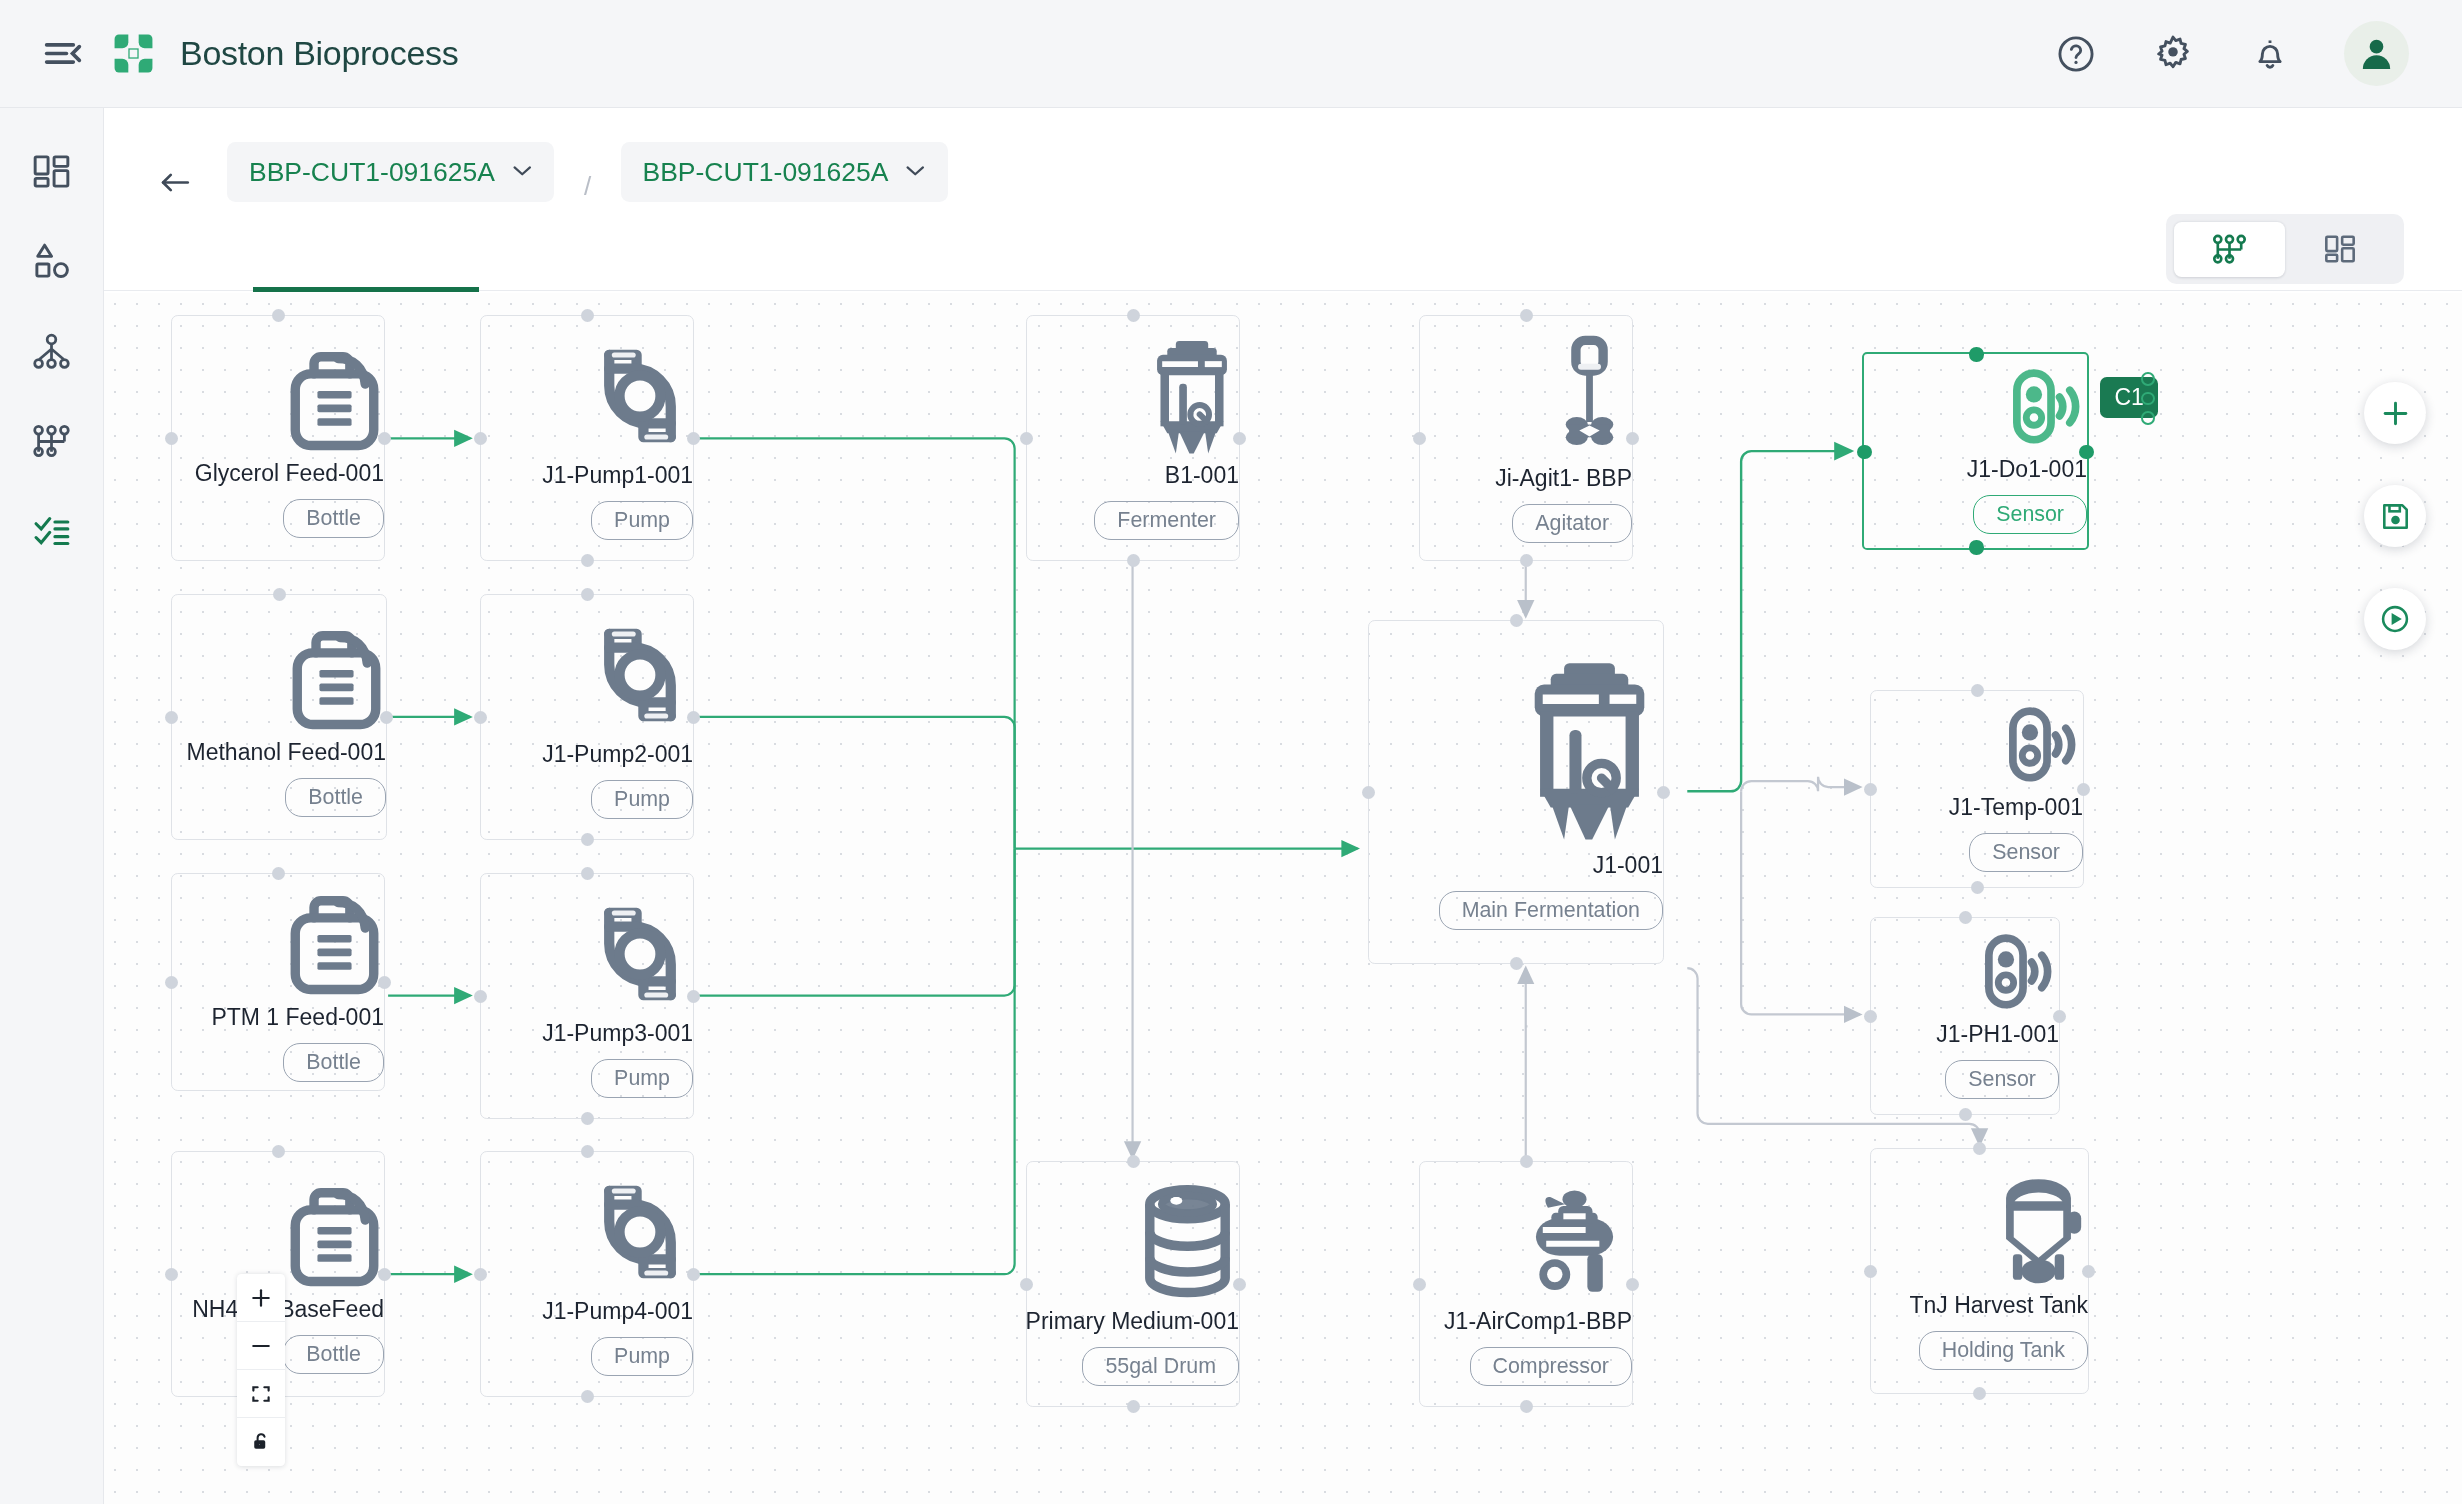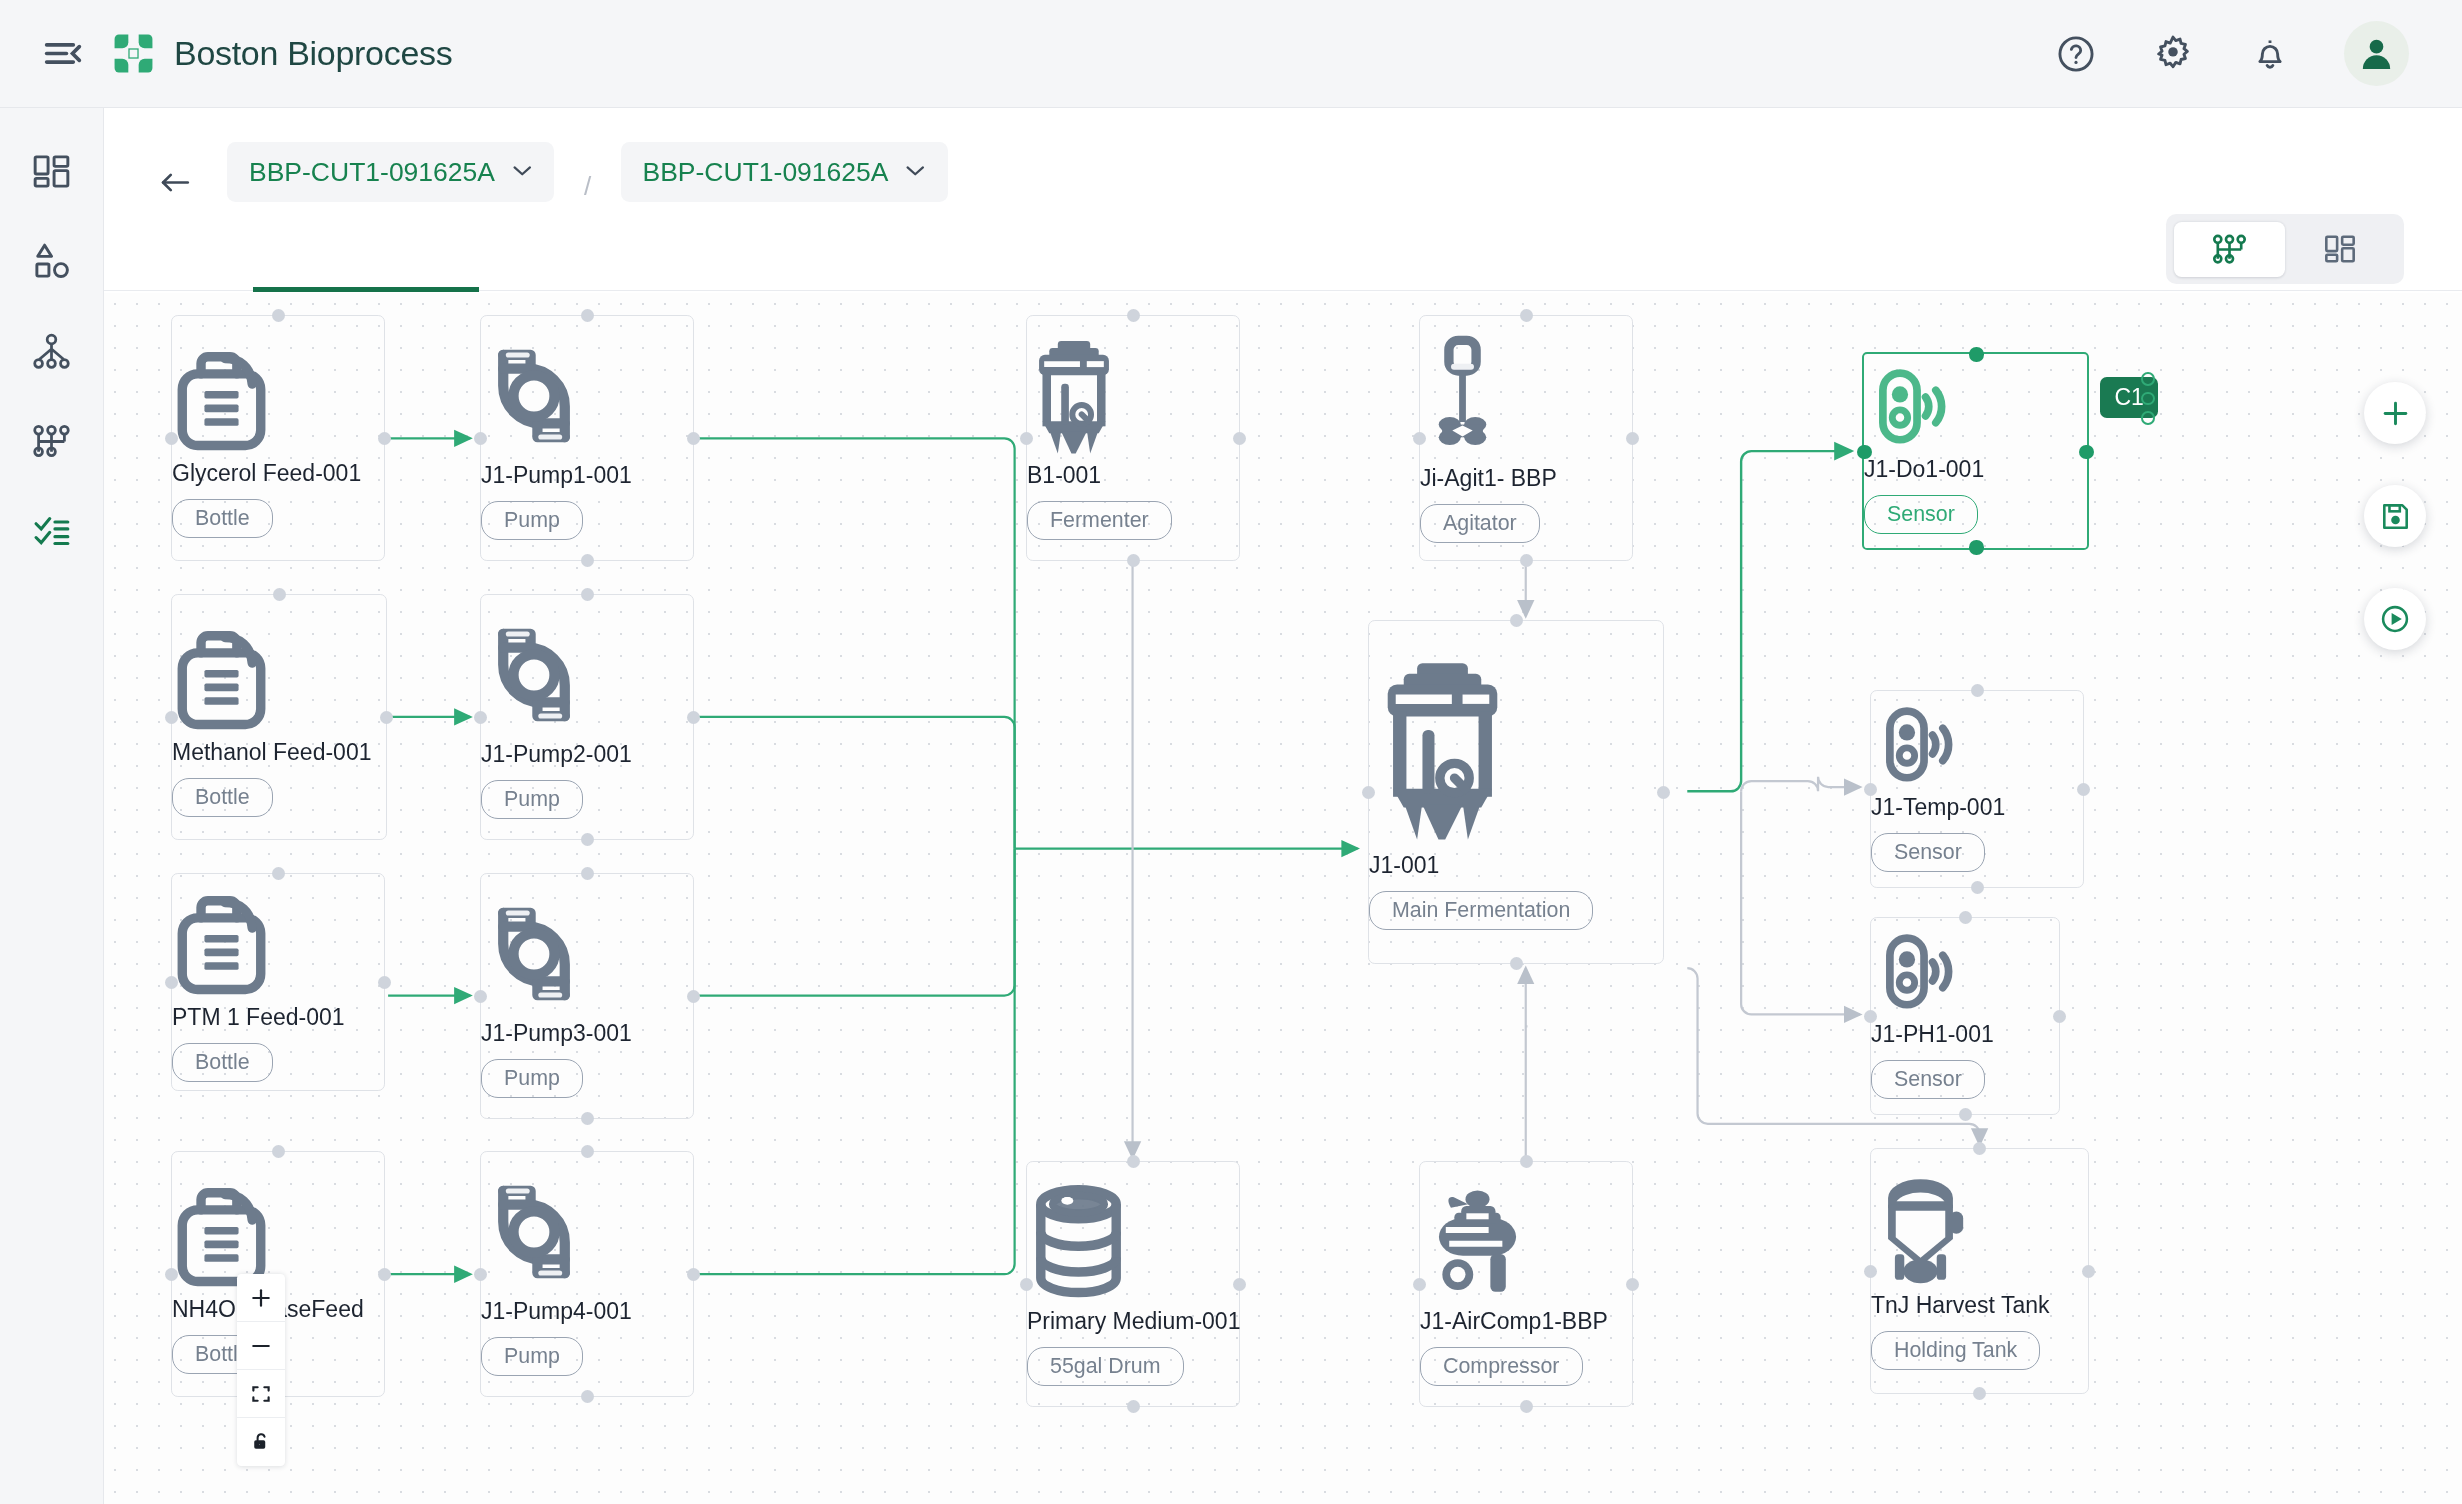--- a/index.html
+++ b/index.html
@@ -11,21 +11,21 @@
   }
 
   
   .topbar {
     position: absolute; left: 0; top: 0; width: 2462px; height: 108px;
     background: #f5f6f8; border-bottom: 0.9px solid #e6e8ec;
     display: flex; align-items: center;
   }
   .hamburger { margin-left: 38px; width: 50px; height: 50px;
     display: flex; align-items: center; justify-content: center; cursor: pointer; }
-  .brand { display: flex; align-items: center; margin-left: 24px; gap: 19px; }
+  .brand { display: flex; align-items: center; margin-left: 24px; gap: 25px; }
   .brand-logo { width: 43px; height: 43px; }
   .brand-name { font-size: 34px; color: #1f4743; letter-spacing: -0.3px; }
   .topbar-right { margin-left: auto; display: flex; align-items: center; gap: 51px; margin-right: 53px; }
   .icon-btn { width: 46px; height: 46px; display: flex; align-items: center; justify-content: center; cursor: pointer; }
   .avatar { width: 65px; height: 65px; border-radius: 50%; background: #e7 efe9;
     background-color: #e9efe9; display: flex; align-items: center; justify-content: center; cursor: pointer; }
 
   
   .rail {
     position: absolute; left: 0; top: 108px; width: 104px; height: 1397px;
@@ -69,21 +69,21 @@
     background-size: 22px 22px;
     overflow: hidden;
   }
   .edges { position: absolute; left: 0; top: 0; width: 2358px; height: 1212px; }
 
   .node {
     position: absolute; border: 1.3px solid #dfe2e7; border-radius: 6.8px;
     background: transparent; cursor: pointer;
   }
   .node .nwrap { position: absolute; inset: 0; display: flex; flex-direction: column;
-    align-items: flex-start; justify-content: center; }
+    align-items: flex-end; justify-content: center; }
   .node .nicon { display: flex; align-items: center; justify-content: center; }
   .node .nlabel { font-size: 23px; color: #1d2430; margin-top: 5.1px; white-space: nowrap; }
   .node .nchip { margin-top: 12px; border: 1.3px solid #9aa4b2; border-radius: 17px;
     padding: 6px 22px; font-size: 21.4px; color: #76818f; white-space: nowrap; }
 
   .node.selected { border: 2.1px solid #2faa76; border-radius: 5.1px; }
   .node.selected .nlabel { color: #1d2430; }
   .node.selected .nchip { border-color: #2faa76; color: #2faa76; }
 
   .port { position: absolute; width: 13px; height: 13px; border-radius: 50%;

